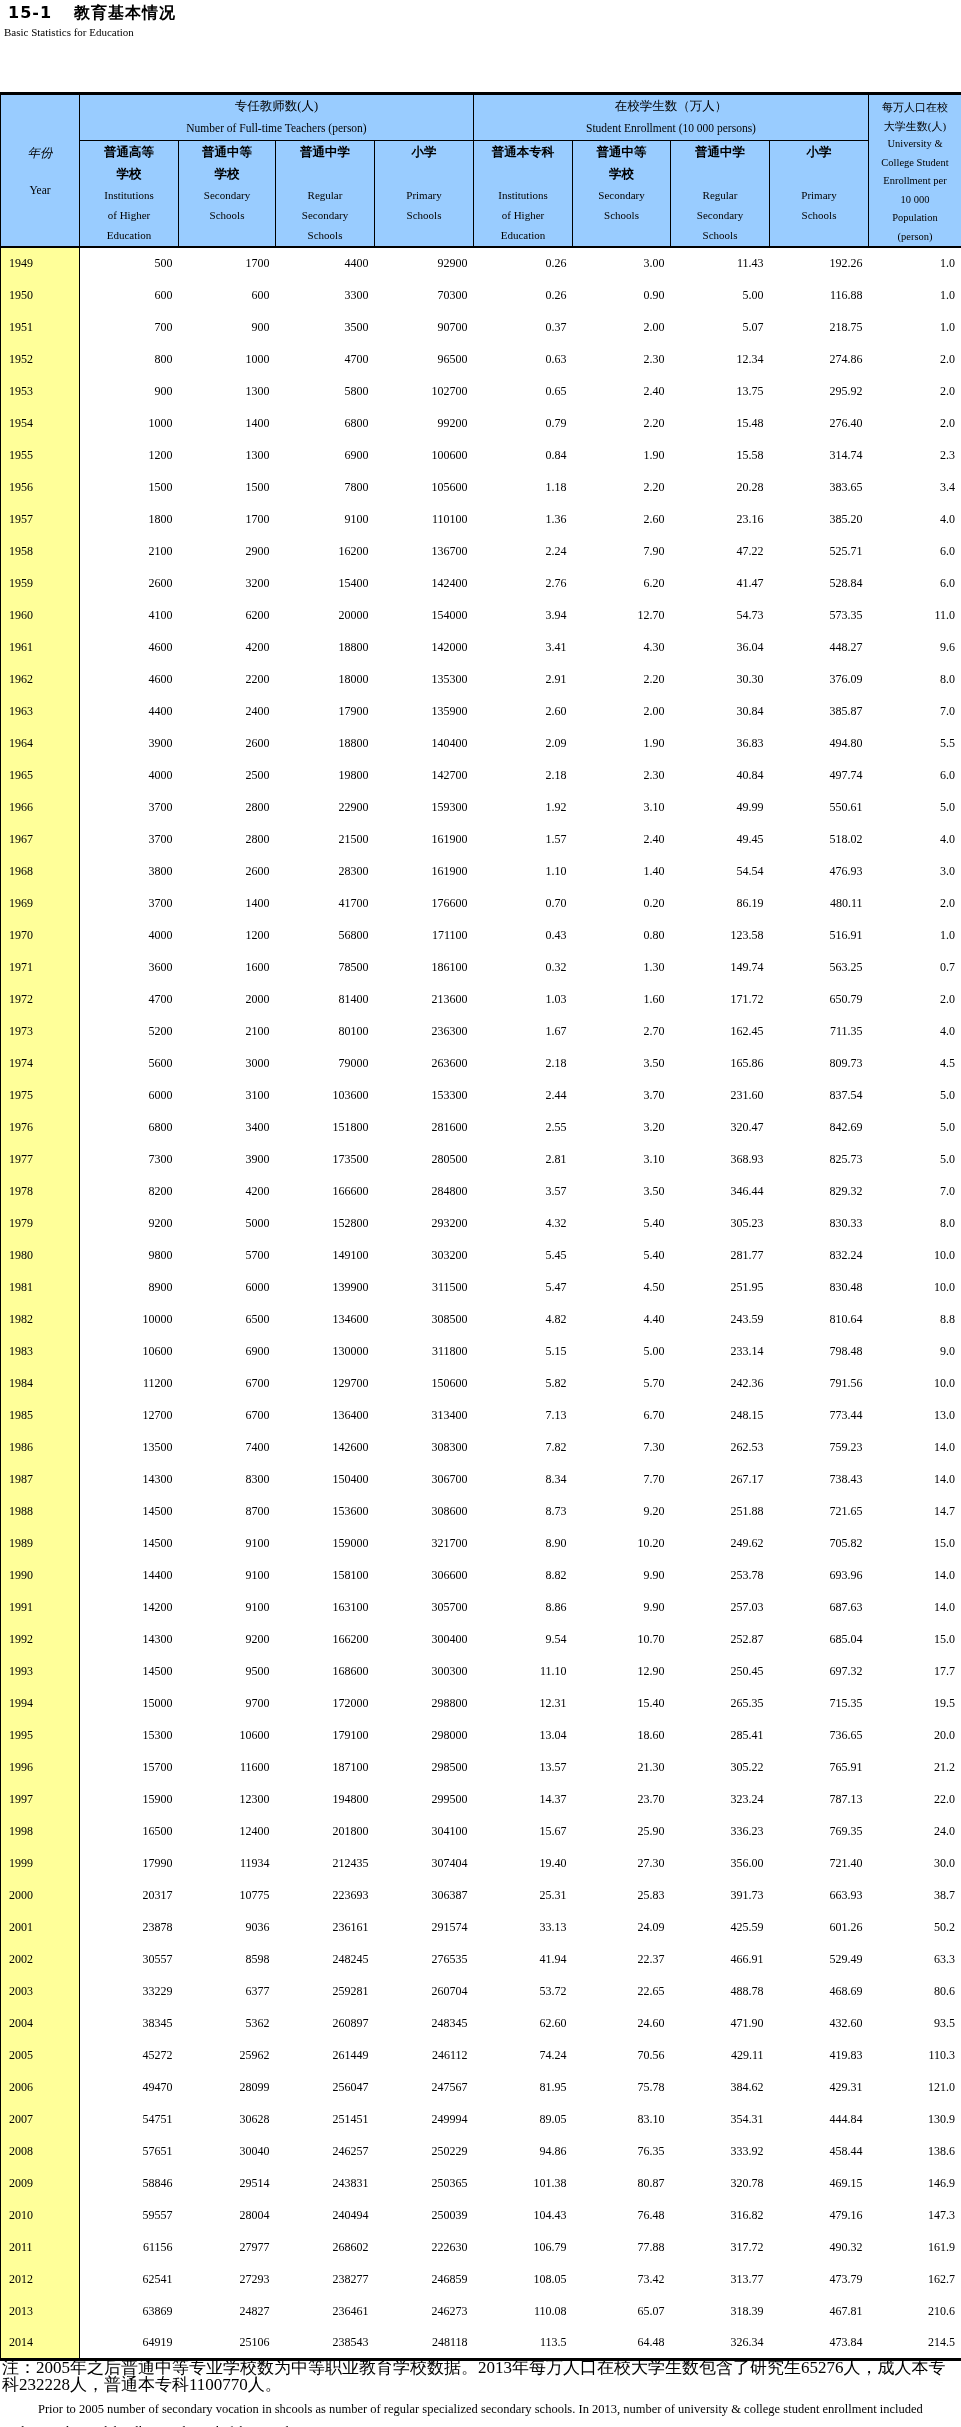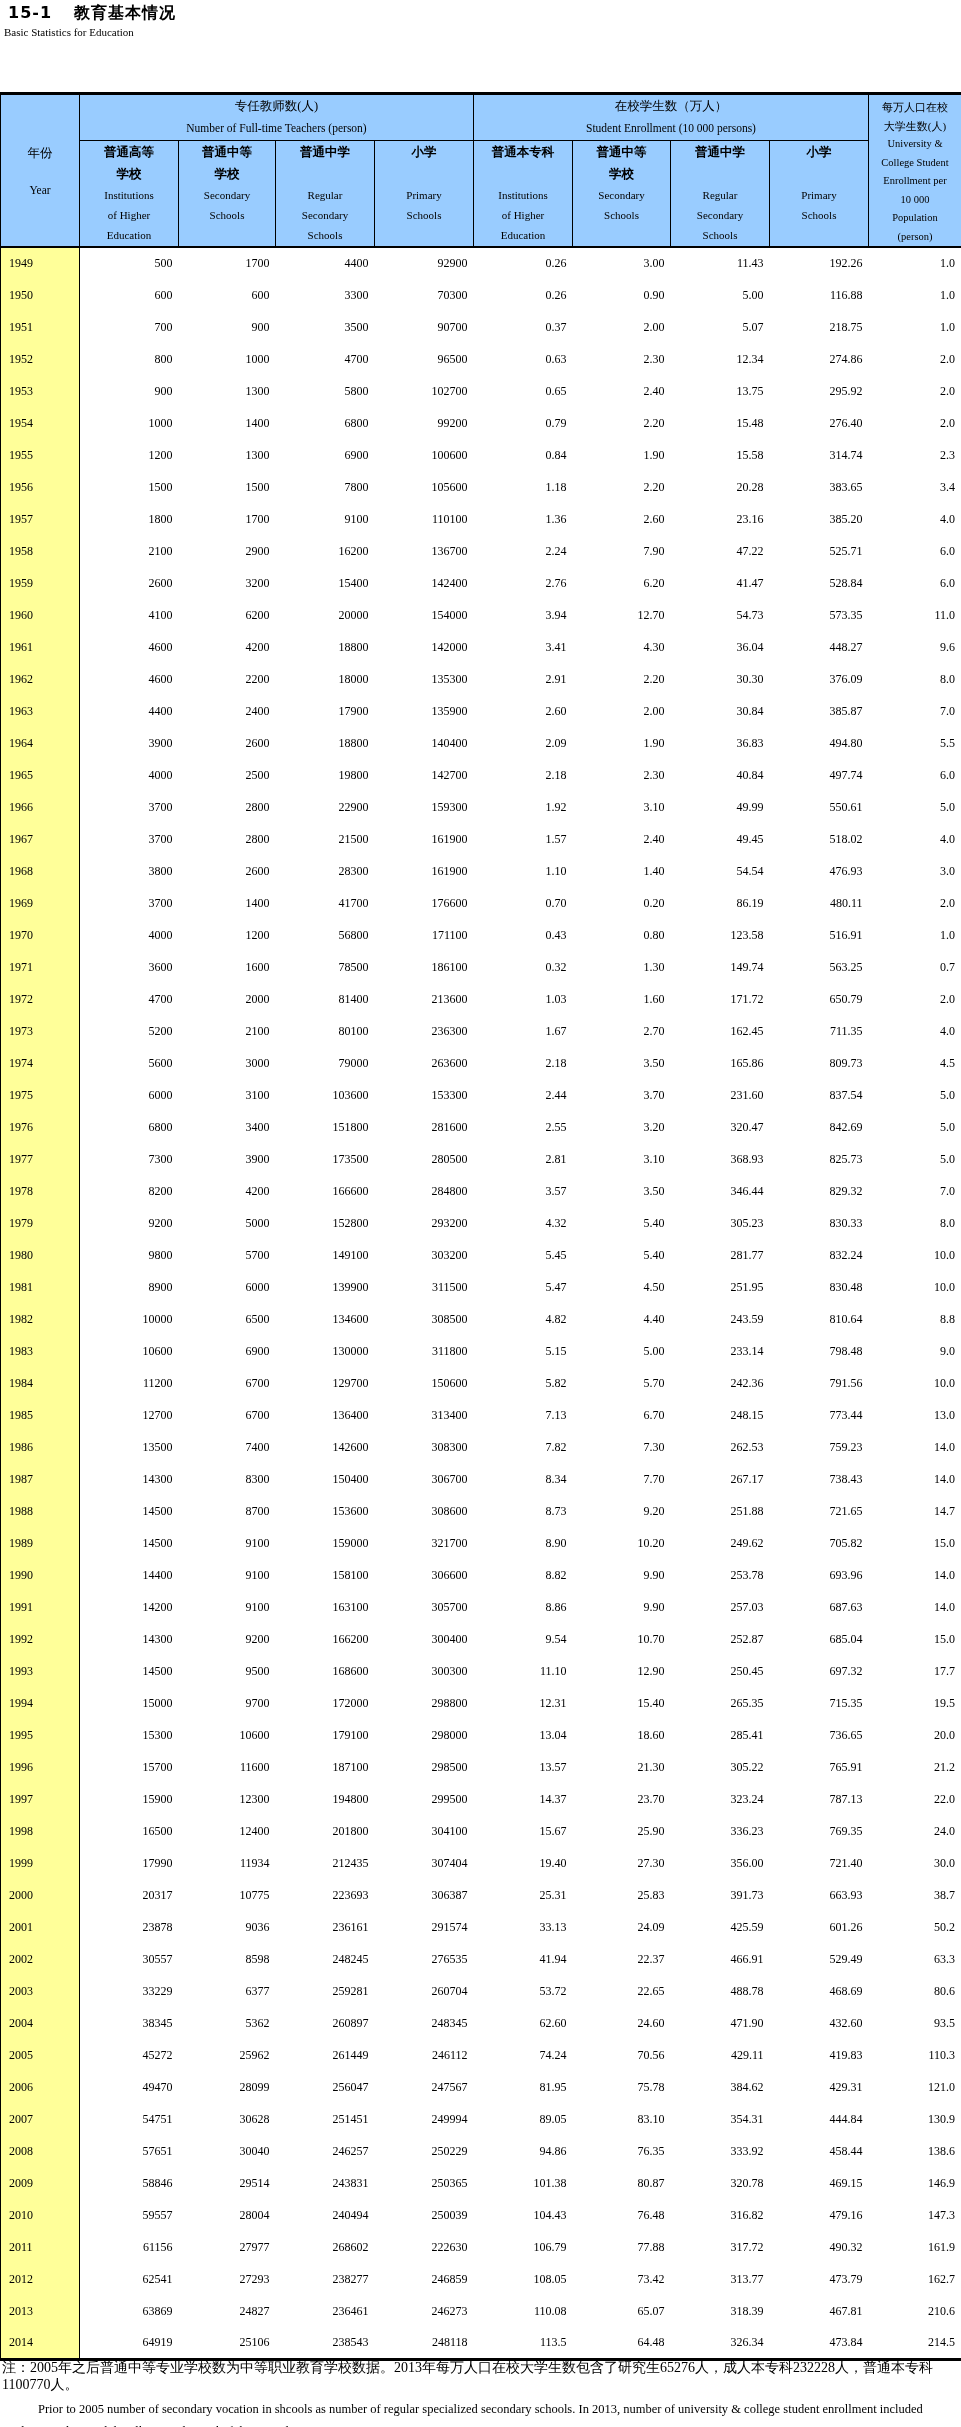--- a/index.html
+++ b/index.html
@@ -25,36 +25,36 @@
   thead th {
     background:#99CCFF; border:1px solid #000; font-weight:normal;
     padding:0; vertical-align:top;
   }
   thead { border-bottom:2px solid #000; }
   tr.group-row { height:46px; }
   tr.sub-row  { height:104px; }
   .gcn { font-size:12.5px; line-height:23px; height:23px; text-align:center; }
   .gen { font-size:11.5px; line-height:21px; height:21px; text-align:center; }
   th.year-head { vertical-align:middle; }
-  .yh-cn { font-size:12.5px; text-align:center; margin-bottom:22px; }
+  .yh-cn { font-size:12.5px; text-align:center; margin-bottom:22px;font-style:italic; }
   .yh-en { font-size:11.5px; text-align:center; }
   .cnline { font-size:12.5px; line-height:22px; height:22px; text-align:center;font-weight:bold; }
   .enline { font-size:11px;  line-height:20px; height:20px; text-align:center; }
   th.percap-head { padding-top:3px; }
   .cnline2 { font-size:11px;   line-height:18.5px; height:18.5px; text-align:center; }
   .enline2 { font-size:10.5px; line-height:18.5px; height:18.5px; text-align:center; }
   tbody tr { height:32px; }
   tbody td { font-size:12px; padding:0; vertical-align:middle; }
   td.year {
     background:#FFFF99; border-right:1px solid #000;
     padding-left:8px; text-align:left;
   }
   td.num { text-align:right; padding-right:6px; }
   .notes { position:absolute; top:2359px; left:2px; width:955px; }
-  .note-cn { font-size:14px; line-height:17px; }
+  .note-cn { font-size:17px; line-height:17px; }
   .note-en { font-size:12.5px; line-height:22px; text-indent:36px; margin-top:5px; }
 </style>
 </head>
 <body>
 
 <div class="title-cn"><span>15-1</span><span class="gap"></span><span>教育基本情况</span></div>
 <div class="title-en">Basic Statistics for Education</div>
 
 <table id="stat-table">
   <colgroup>

